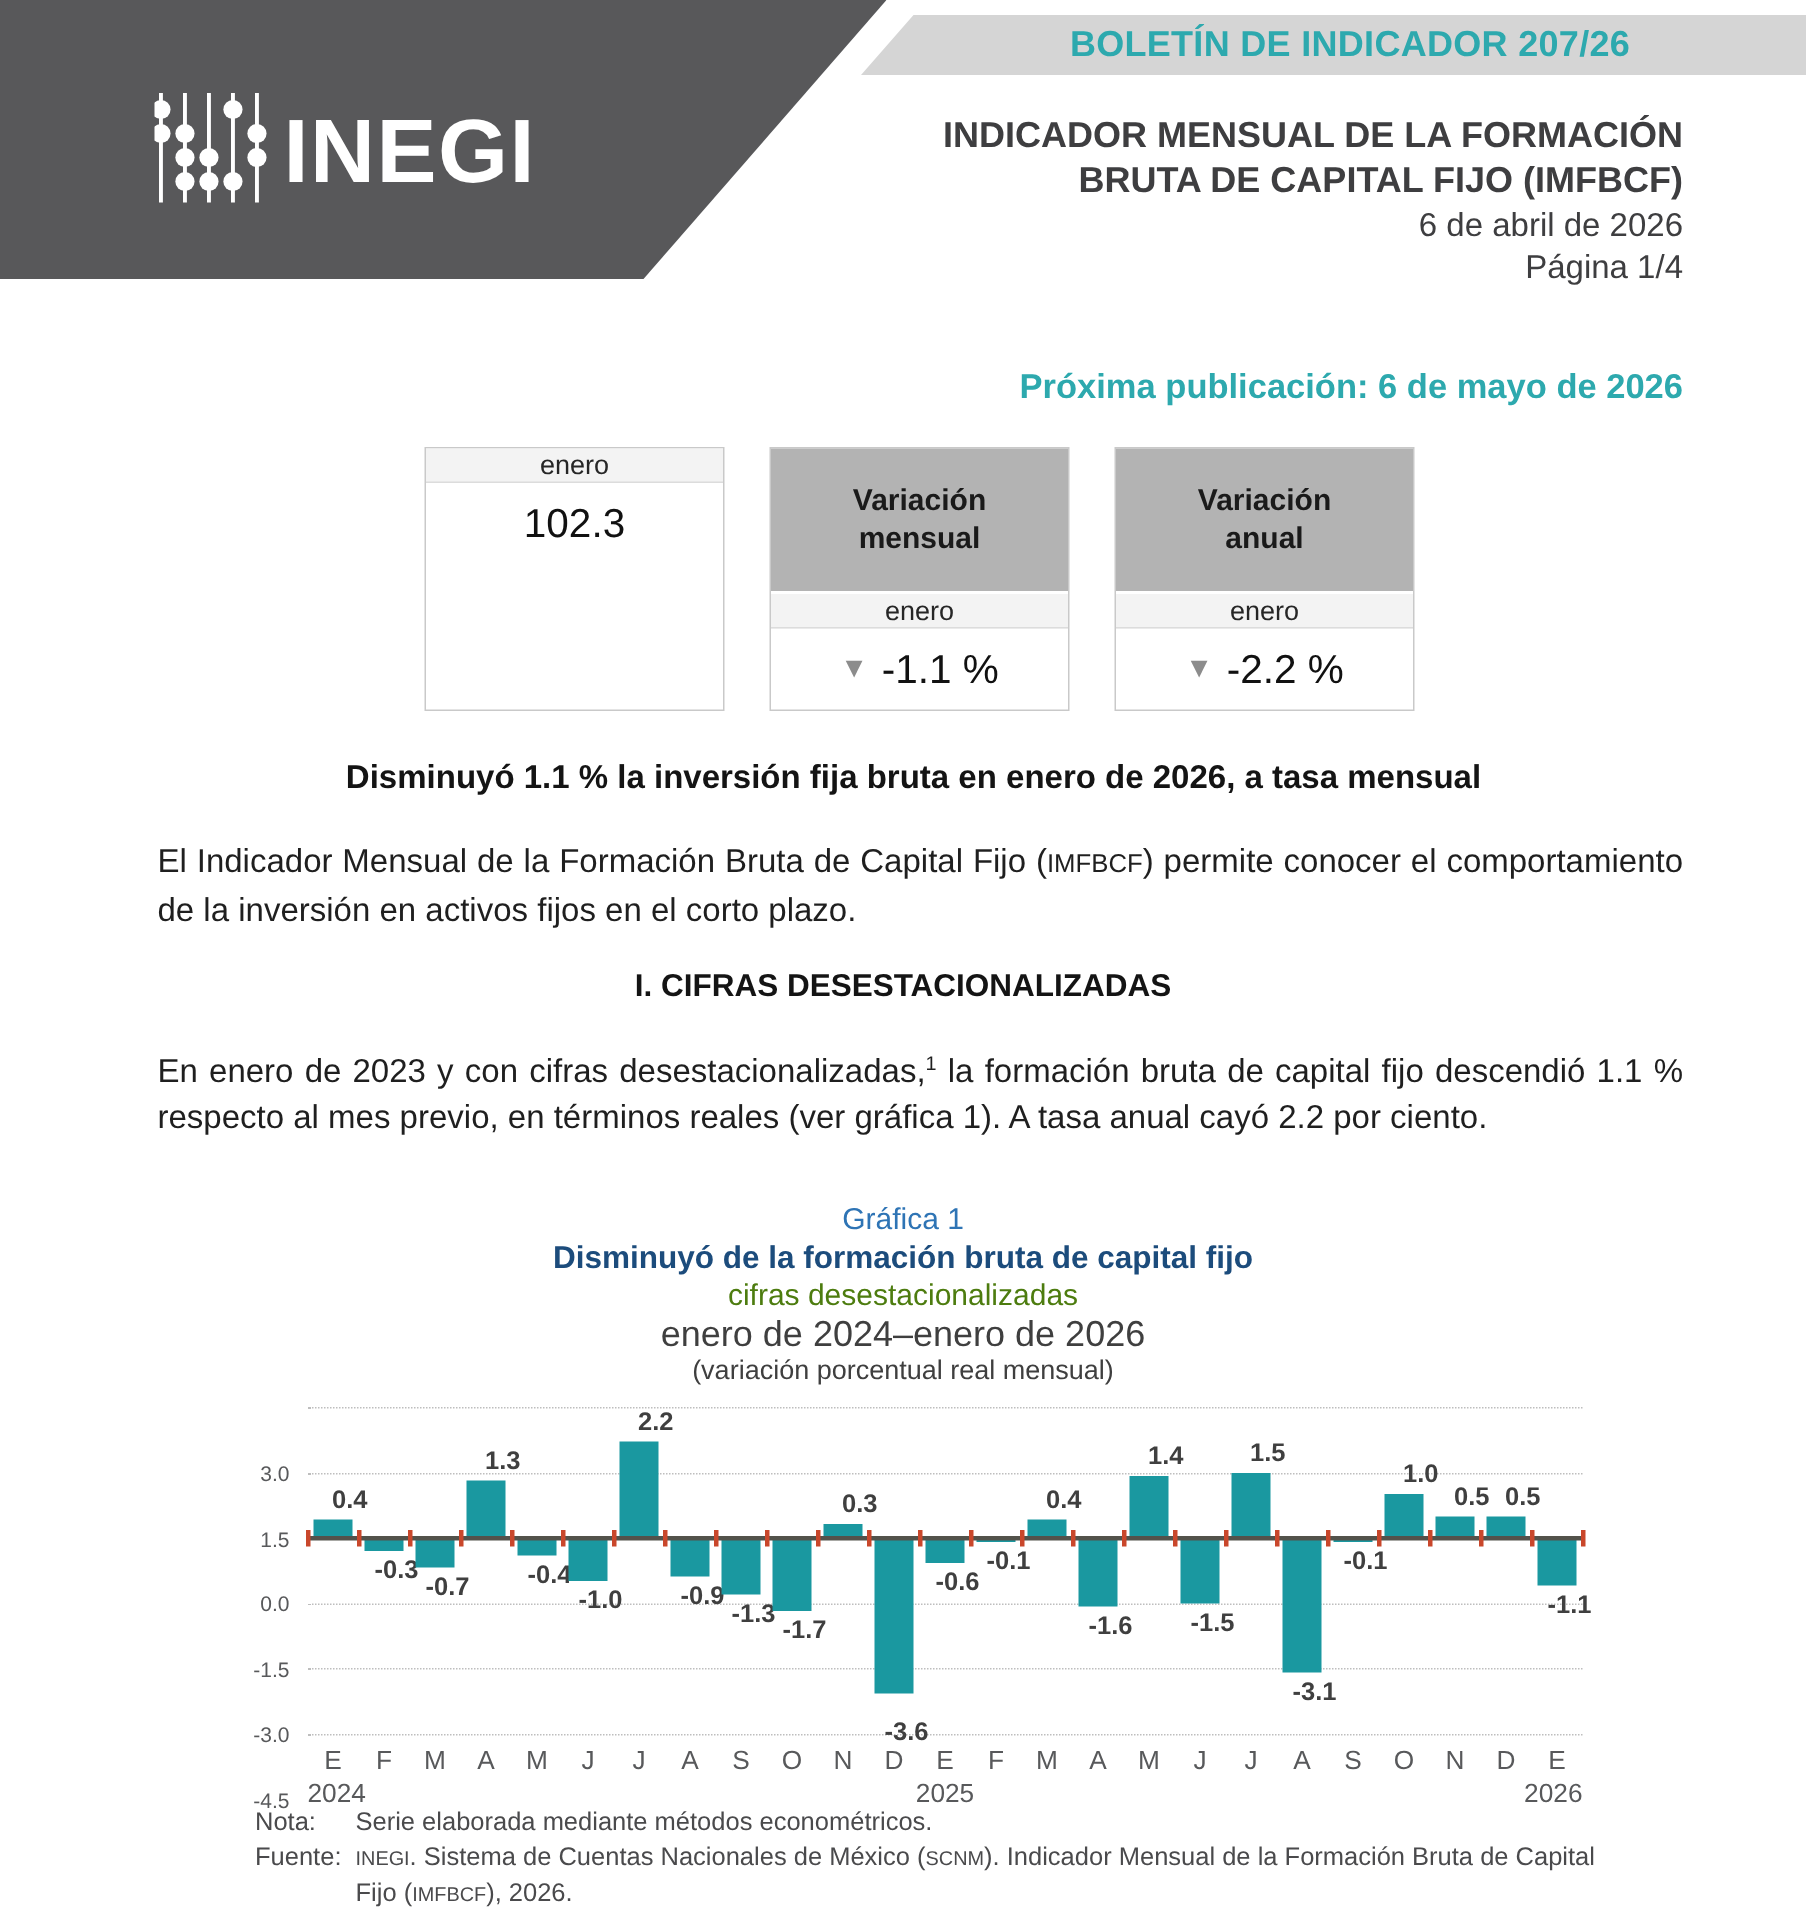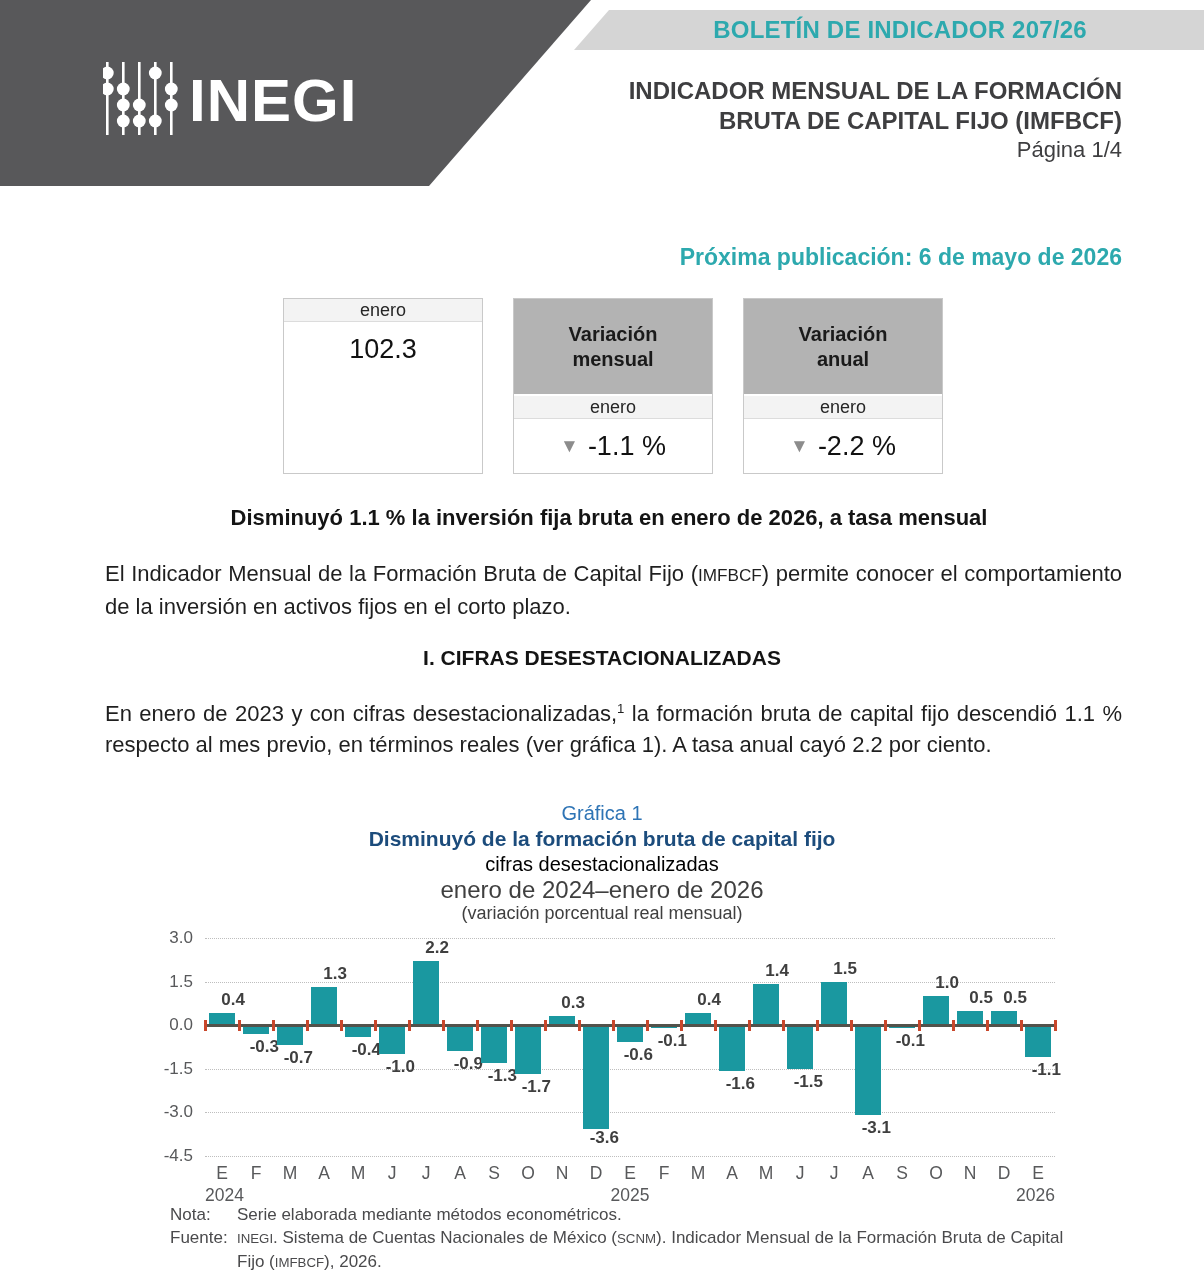--- a/index.html
+++ b/index.html
@@ -72,29 +72,29 @@
     text-align:center; font-size:21px; font-weight:bold; color:#141414;
   }
   .para2 { top:693px; }
   .run-sc  { font-size:0.78em; }
   .run-sup { vertical-align:super; font-size:0.6em; }
 
   
   .chart-titles { position:absolute; top:801px; left:0; width:100%; text-align:center; }
   .ct-figure { font-size:20px; color:#2E74B5; line-height:24px; }
   .ct-title  { font-size:21px; font-weight:bold; color:#1C4C7C; line-height:27px; }
-  .ct-sub    { font-size:20px; color:#000000; line-height:25px; }
+  .ct-sub    { font-size:20px; color:#4d7c0f; line-height:25px; }
   .ct-period { font-size:24px; color:#3F3F3F; line-height:25px; }
   .ct-units  { font-size:18px; color:#3F3F3F; line-height:22px; }
 
   .chart-area { position:absolute; top:938px; left:205px; width:850px; height:218px; }
   .gridline { position:absolute; left:0; width:100%; height:0; border-top:1px dotted #BEBEBE; }
   .ylabel {
     position:absolute; left:-62px; width:50px; text-align:right;
-    font-size:17px; color:#58595B;
+    font-size:14px; color:#58595B;margin-top:46px;
   }
   .zero-line { position:absolute; left:0; width:100%; height:3px; background:#53524B; }
   .zero-tick { position:absolute; width:3px; height:11px; background:#C9472B; }
   .bar { position:absolute; background:#1A98A0; }
   .bar-label {
     position:absolute; text-align:right;
     font-size:17px; font-weight:bold; color:#3F3F3F; line-height:20px;
   }
   .month-label {
     position:absolute; top:225px; text-align:center;
@@ -135,20 +135,21 @@
         <text x="86" y="63" font-family="Liberation Sans, sans-serif" font-size="60" font-weight="bold" letter-spacing="1">INEGI</text>
       </g>
     </svg>
   </div>
   <div class="banner-gray">
     <div class="boletin">BOLETÍN DE INDICADOR 207/26</div>
   </div>
   <div class="title-block">
     <div class="t-line">INDICADOR MENSUAL DE LA FORMACIÓN</div>
     <div class="t-line">BRUTA DE CAPITAL FIJO (IMFBCF)</div>
+    <div class="t-sub">6 de abril de 2026</div>
     <div class="t-sub">Página 1/4</div>
   </div>
 
   <div class="next-pub">Próxima publicación: 6 de mayo de 2026</div>
 
   <div class="cards">
     <div class="card">
       <div class="card-period">enero</div>
       <div class="card-value">
 
@@ -220,21 +221,21 @@
       <div class="bar-label" style="left: 198px; width: 46px; top: 0.2px;">2.2</div>
       <div class="bar" style="left: 242px; width: 26px; height: 26.1px; top: 87px; background: rgb(26, 152, 160);"></div>
       <div class="bar-label" style="left: 232px; width: 46px; top: 116.1px;">-0.9</div>
       <div class="bar" style="left: 276px; width: 26px; height: 37.7px; top: 87px; background: rgb(26, 152, 160);"></div>
       <div class="bar-label" style="left: 266px; width: 46px; top: 127.7px;">-1.3</div>
       <div class="bar" style="left: 310px; width: 26px; height: 49.3px; top: 87px; background: rgb(26, 152, 160);"></div>
       <div class="bar-label" style="left: 300px; width: 46px; top: 139.3px;">-1.7</div>
       <div class="bar" style="left: 344px; width: 26px; height: 8.7px; top: 78.3px; background: rgb(26, 152, 160);"></div>
       <div class="bar-label" style="left: 334px; width: 46px; top: 55.3px;">0.3</div>
       <div class="bar" style="left: 378px; width: 26px; height: 104.4px; top: 87px; background: rgb(26, 152, 160);"></div>
-      <div class="bar-label" style="left: 368px; width: 46px; top: 190px;">-3.6</div>
+      <div class="bar-label" style="left: 368px; width: 46px; top: 207px;">-3.6</div>
       <div class="bar" style="left: 412px; width: 26px; height: 17.4px; top: 87px; background: rgb(26, 152, 160);"></div>
       <div class="bar-label" style="left: 402px; width: 46px; top: 107.4px;">-0.6</div>
       <div class="bar" style="left: 446px; width: 26px; height: 2.9px; top: 87px; background: rgb(26, 152, 160);"></div>
       <div class="bar-label" style="left: 436px; width: 46px; top: 92.9px;">-0.1</div>
       <div class="bar" style="left: 480px; width: 26px; height: 11.6px; top: 75.4px; background: rgb(26, 152, 160);"></div>
       <div class="bar-label" style="left: 470px; width: 46px; top: 52.4px;">0.4</div>
       <div class="bar" style="left: 514px; width: 26px; height: 46.4px; top: 87px; background: rgb(26, 152, 160);"></div>
       <div class="bar-label" style="left: 504px; width: 46px; top: 136.4px;">-1.6</div>
       <div class="bar" style="left: 548px; width: 26px; height: 40.6px; top: 46.4px; background: rgb(26, 152, 160);"></div>
       <div class="bar-label" style="left: 538px; width: 46px; top: 23.4px;">1.4</div>

